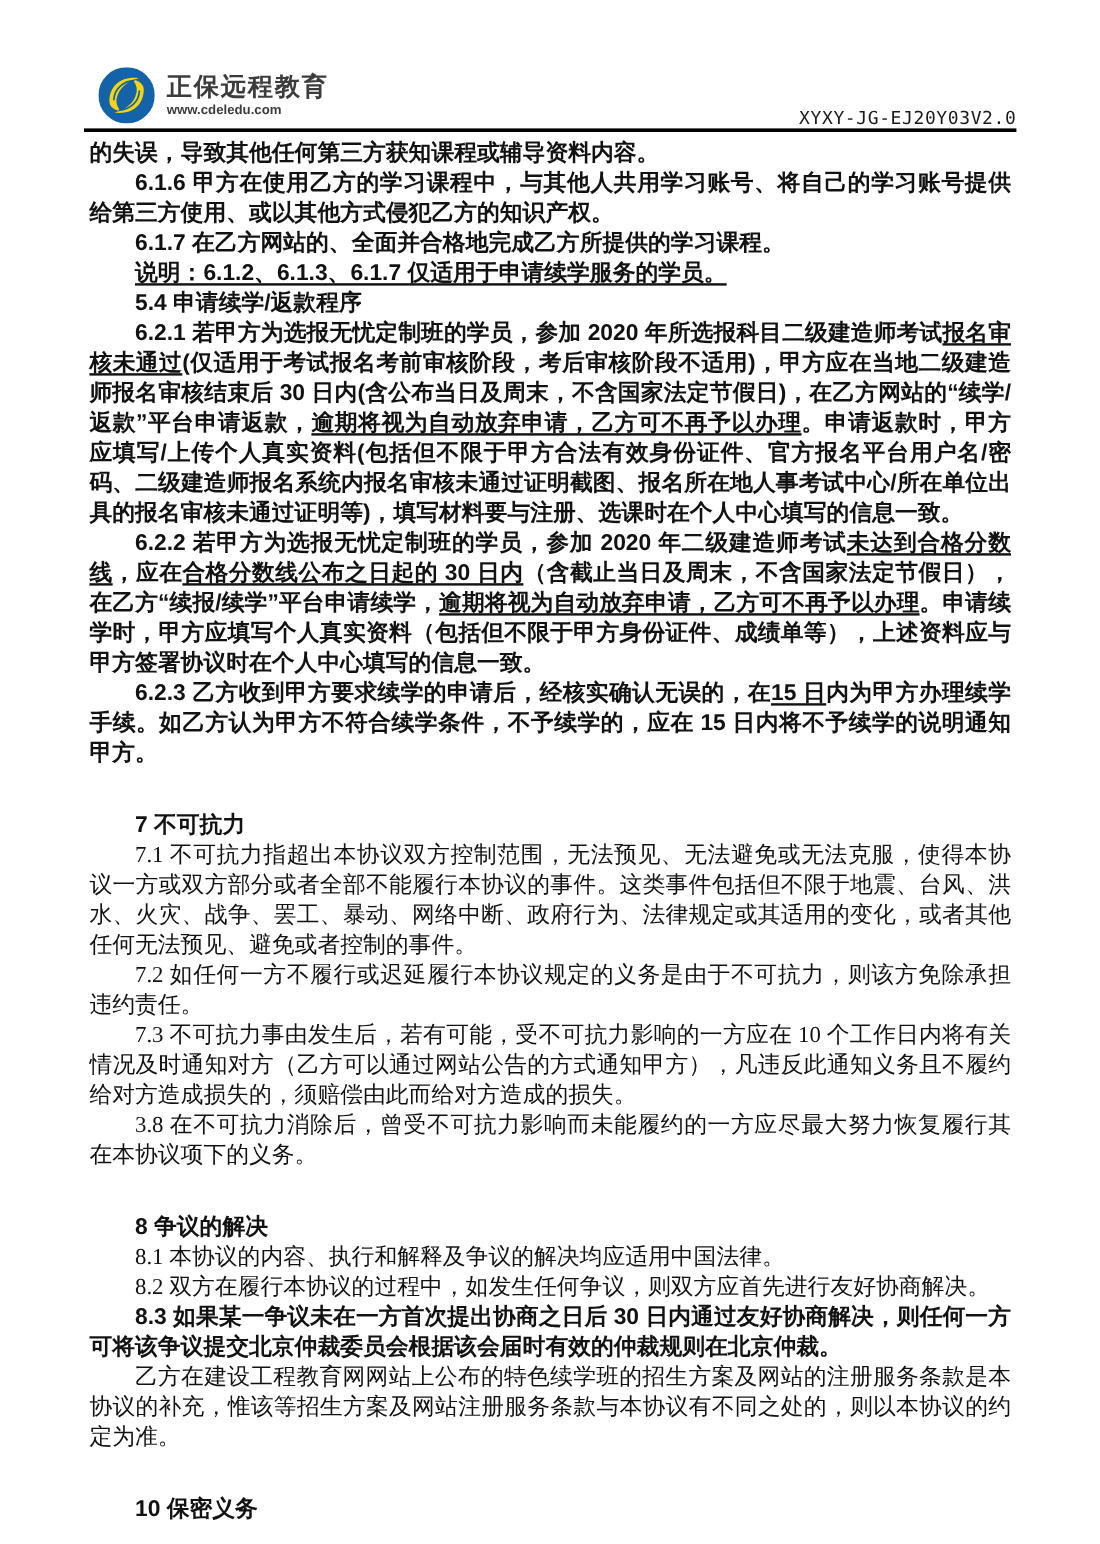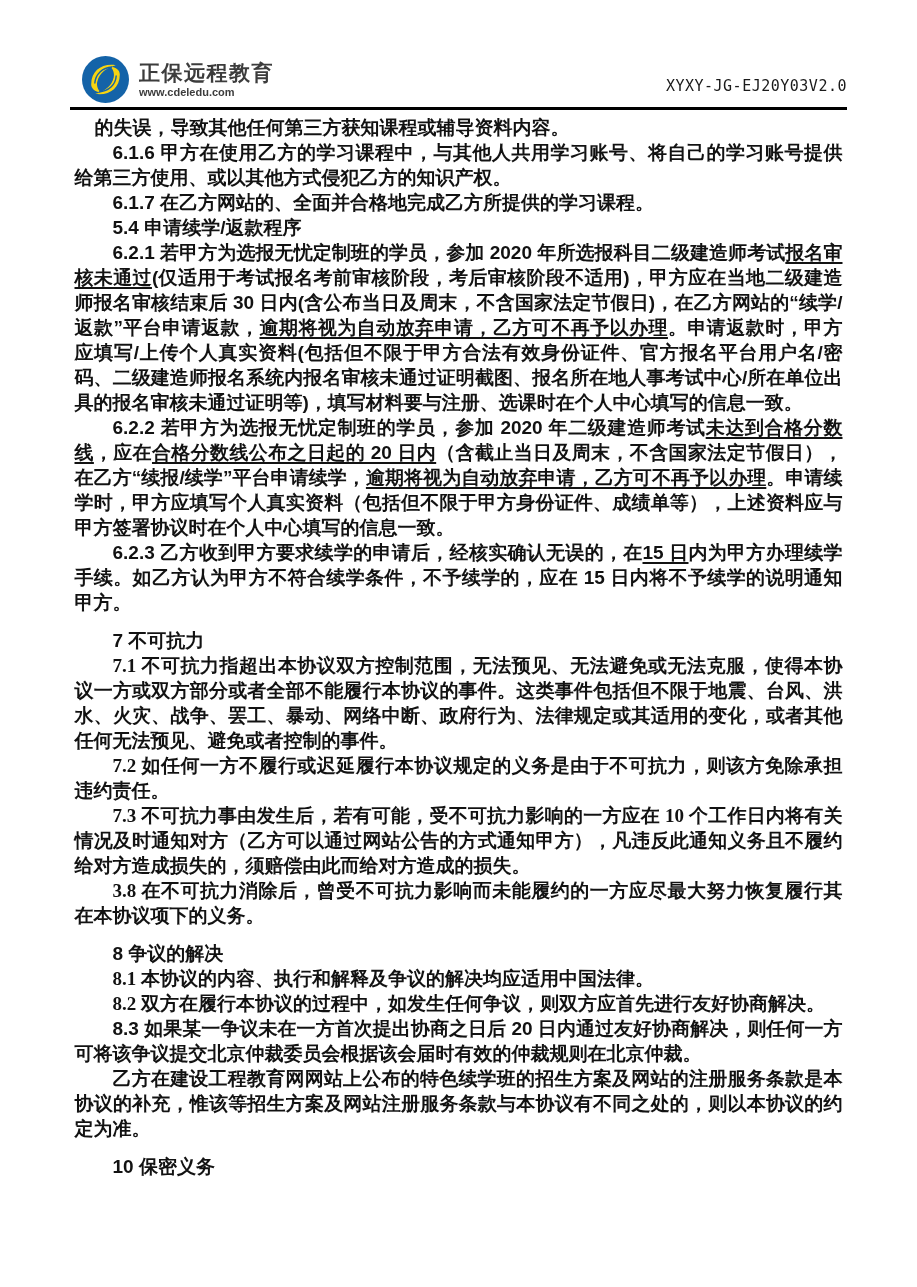--- a/index.html
+++ b/index.html
@@ -41,36 +41,36 @@
     font-family:"Liberation Sans", sans-serif;
     font-weight:bold;
     font-size:11px;
     color:var(--brand-text,#3c3c3c);
     margin-top:2px;
   }
   .doc-number{
     font-family:"DejaVu Sans Mono", monospace;
     font-size:15px;
     color:#1a1a1a;
-    padding-bottom:12px;
+    padding-bottom:0;
     letter-spacing:0.5px;
   }
   .doc-body{
     width:768px;
     margin:0 auto;
     padding-top:5px;
     font-size:19px;
     line-height:25px;
     text-align:justify;
   }
   .para{margin:0;text-indent:2em;}
-  .para.noindent{text-indent:0;margin-left:20px;}
+  .para.noindent{text-indent:0;}
   .para.b{font-family:"Liberation Sans", sans-serif;font-weight:bold;}
-  .para.n{font-family:"Liberation Serif", serif;font-weight:bold;}
-  .para.h{font-family:"Liberation Sans", sans-serif;font-weight:bold;margin-top:13px;}
+  .para.n{font-family:"Liberation Serif", serif;font-weight:normal;}
+  .para.h{font-family:"Liberation Sans", sans-serif;font-weight:bold;margin-top:35px;}
   .u{text-decoration:underline;text-decoration-thickness:2px;text-underline-offset:3px;}
 </style>
 </head>
 <body>
 
 <div class="page" style="--logo-blue: #1463a8; --logo-yellow: #f7d410; --brand-text: #3c3c3c; --rule-color: #000000;">
 
   <div class="header">
     <div class="logo-group">
       <svg class="logo-svg" viewBox="0 0 46 46" aria-hidden="true">
@@ -85,30 +85,31 @@
         <span class="brand-site">www.cdeledu.com</span>
       </div>
     </div>
     <div class="doc-number">XYXY-JG-EJ20Y03V2.0</div>
   </div>
 
   <div class="doc-body" id="doc-body">
       <p class="para b noindent"><span>的失误，导致其他任何第三方获知课程或辅导资料内容。</span></p>
       <p class="para b"><span>6.1.6 甲方在使用乙方的学习课程中，与其他人共用学习账号、将自己的学习账号提供给第三方使用、或以其他方式侵犯乙方的知识产权。</span></p>
       <p class="para b"><span>6.1.7 在乙方网站的、全面并合格地完成乙方所提供的学习课程。</span></p>
+      <p class="para b"><span class="u">说明：6.1.2、6.1.3、6.1.7 仅适用于申请续学服务的学员。 </span></p>
       <p class="para b"><span>5.4 申请续学/返款程序</span></p>
       <p class="para b"><span>6.2.1 若甲方为选报无忧定制班的学员，参加 2020 年所选报科目二级建造师考试</span><span class="u">报名审核未通过</span><span>(仅适用于考试报名考前审核阶段，考后审核阶段不适用)，甲方应在当地二级建造师报名审核结束后 30 日内(含公布当日及周末，不含国家法定节假日)，在乙方网站的“续学/返款”平台申请返款，</span><span class="u">逾期将视为自动放弃申请，乙方可不再予以办理</span><span>。申请返款时，甲方应填写/上传个人真实资料(包括但不限于甲方合法有效身份证件、官方报名平台用户名/密码、二级建造师报名系统内报名审核未通过证明截图、报名所在地人事考试中心/所在单位出具的报名审核未通过证明等)，填写材料要与注册、选课时在个人中心填写的信息一致。</span></p>
-      <p class="para b"><span>6.2.2 若甲方为选报无忧定制班的学员，参加 2020 年二级建造师考试</span><span class="u">未达到合格分数线</span><span>，应在</span><span class="u">合格分数线公布之日起的 20 日内</span><span>（含截止当日及周末，不含国家法定节假日），在乙方“续报/续学”平台申请续学，</span><span class="u">逾期将视为自动放弃申请，乙方可不再予以办理</span><span>。申请续学时，甲方应填写个人真实资料（包括但不限于甲方身份证件、成绩单等），上述资料应与甲方签署协议时在个人中心填写的信息一致。</span></p>
+      <p class="para b"><span>6.2.2 若甲方为选报无忧定制班的学员，参加 2020 年二级建造师考试</span><span class="u">未达到合格分数线</span><span>，应在</span><span class="u">合格分数线公布之日起的 30 日内</span><span>（含截止当日及周末，不含国家法定节假日），在乙方“续报/续学”平台申请续学，</span><span class="u">逾期将视为自动放弃申请，乙方可不再予以办理</span><span>。申请续学时，甲方应填写个人真实资料（包括但不限于甲方身份证件、成绩单等），上述资料应与甲方签署协议时在个人中心填写的信息一致。</span></p>
       <p class="para b"><span>6.2.3 乙方收到甲方要求续学的申请后，经核实确认无误的，在</span><span class="u">15 日</span><span>内为甲方办理续学手续。如乙方认为甲方不符合续学条件，不予续学的，应在 15 日内将不予续学的说明通知甲方。</span></p>
       <p class="para h"><span>7 不可抗力</span></p>
       <p class="para n"><span>7.1 不可抗力指超出本协议双方控制范围，无法预见、无法避免或无法克服，使得本协议一方或双方部分或者全部不能履行本协议的事件。这类事件包括但不限于地震、台风、洪水、火灾、战争、罢工、暴动、网络中断、政府行为、法律规定或其适用的变化，或者其他任何无法预见、避免或者控制的事件。</span></p>
       <p class="para n"><span>7.2 如任何一方不履行或迟延履行本协议规定的义务是由于不可抗力，则该方免除承担违约责任。</span></p>
       <p class="para n"><span>7.3 不可抗力事由发生后，若有可能，受不可抗力影响的一方应在 10 个工作日内将有关情况及时通知对方（乙方可以通过网站公告的方式通知甲方），凡违反此通知义务且不履约给对方造成损失的，须赔偿由此而给对方造成的损失。</span></p>
       <p class="para n"><span>3.8 在不可抗力消除后，曾受不可抗力影响而未能履约的一方应尽最大努力恢复履行其在本协议项下的义务。</span></p>
       <p class="para h"><span>8 争议的解决</span></p>
       <p class="para n"><span>8.1 本协议的内容、执行和解释及争议的解决均应适用中国法律。</span></p>
       <p class="para n"><span>8.2 双方在履行本协议的过程中，如发生任何争议，则双方应首先进行友好协商解决。</span></p>
-      <p class="para b"><span>8.3 如果某一争议未在一方首次提出协商之日后 20 日内通过友好协商解决，则任何一方可将该争议提交北京仲裁委员会根据该会届时有效的仲裁规则在北京仲裁。</span></p>
+      <p class="para b"><span>8.3 如果某一争议未在一方首次提出协商之日后 30 日内通过友好协商解决，则任何一方可将该争议提交北京仲裁委员会根据该会届时有效的仲裁规则在北京仲裁。</span></p>
       <p class="para n"><span>乙方在建设工程教育网网站上公布的特色续学班的招生方案及网站的注册服务条款是本协议的补充，惟该等招生方案及网站注册服务条款与本协议有不同之处的，则以本协议的约定为准。</span></p>
       <p class="para h"><span>10 保密义务</span></p>
     </div>
 
 </div>
 
 </body></html>

